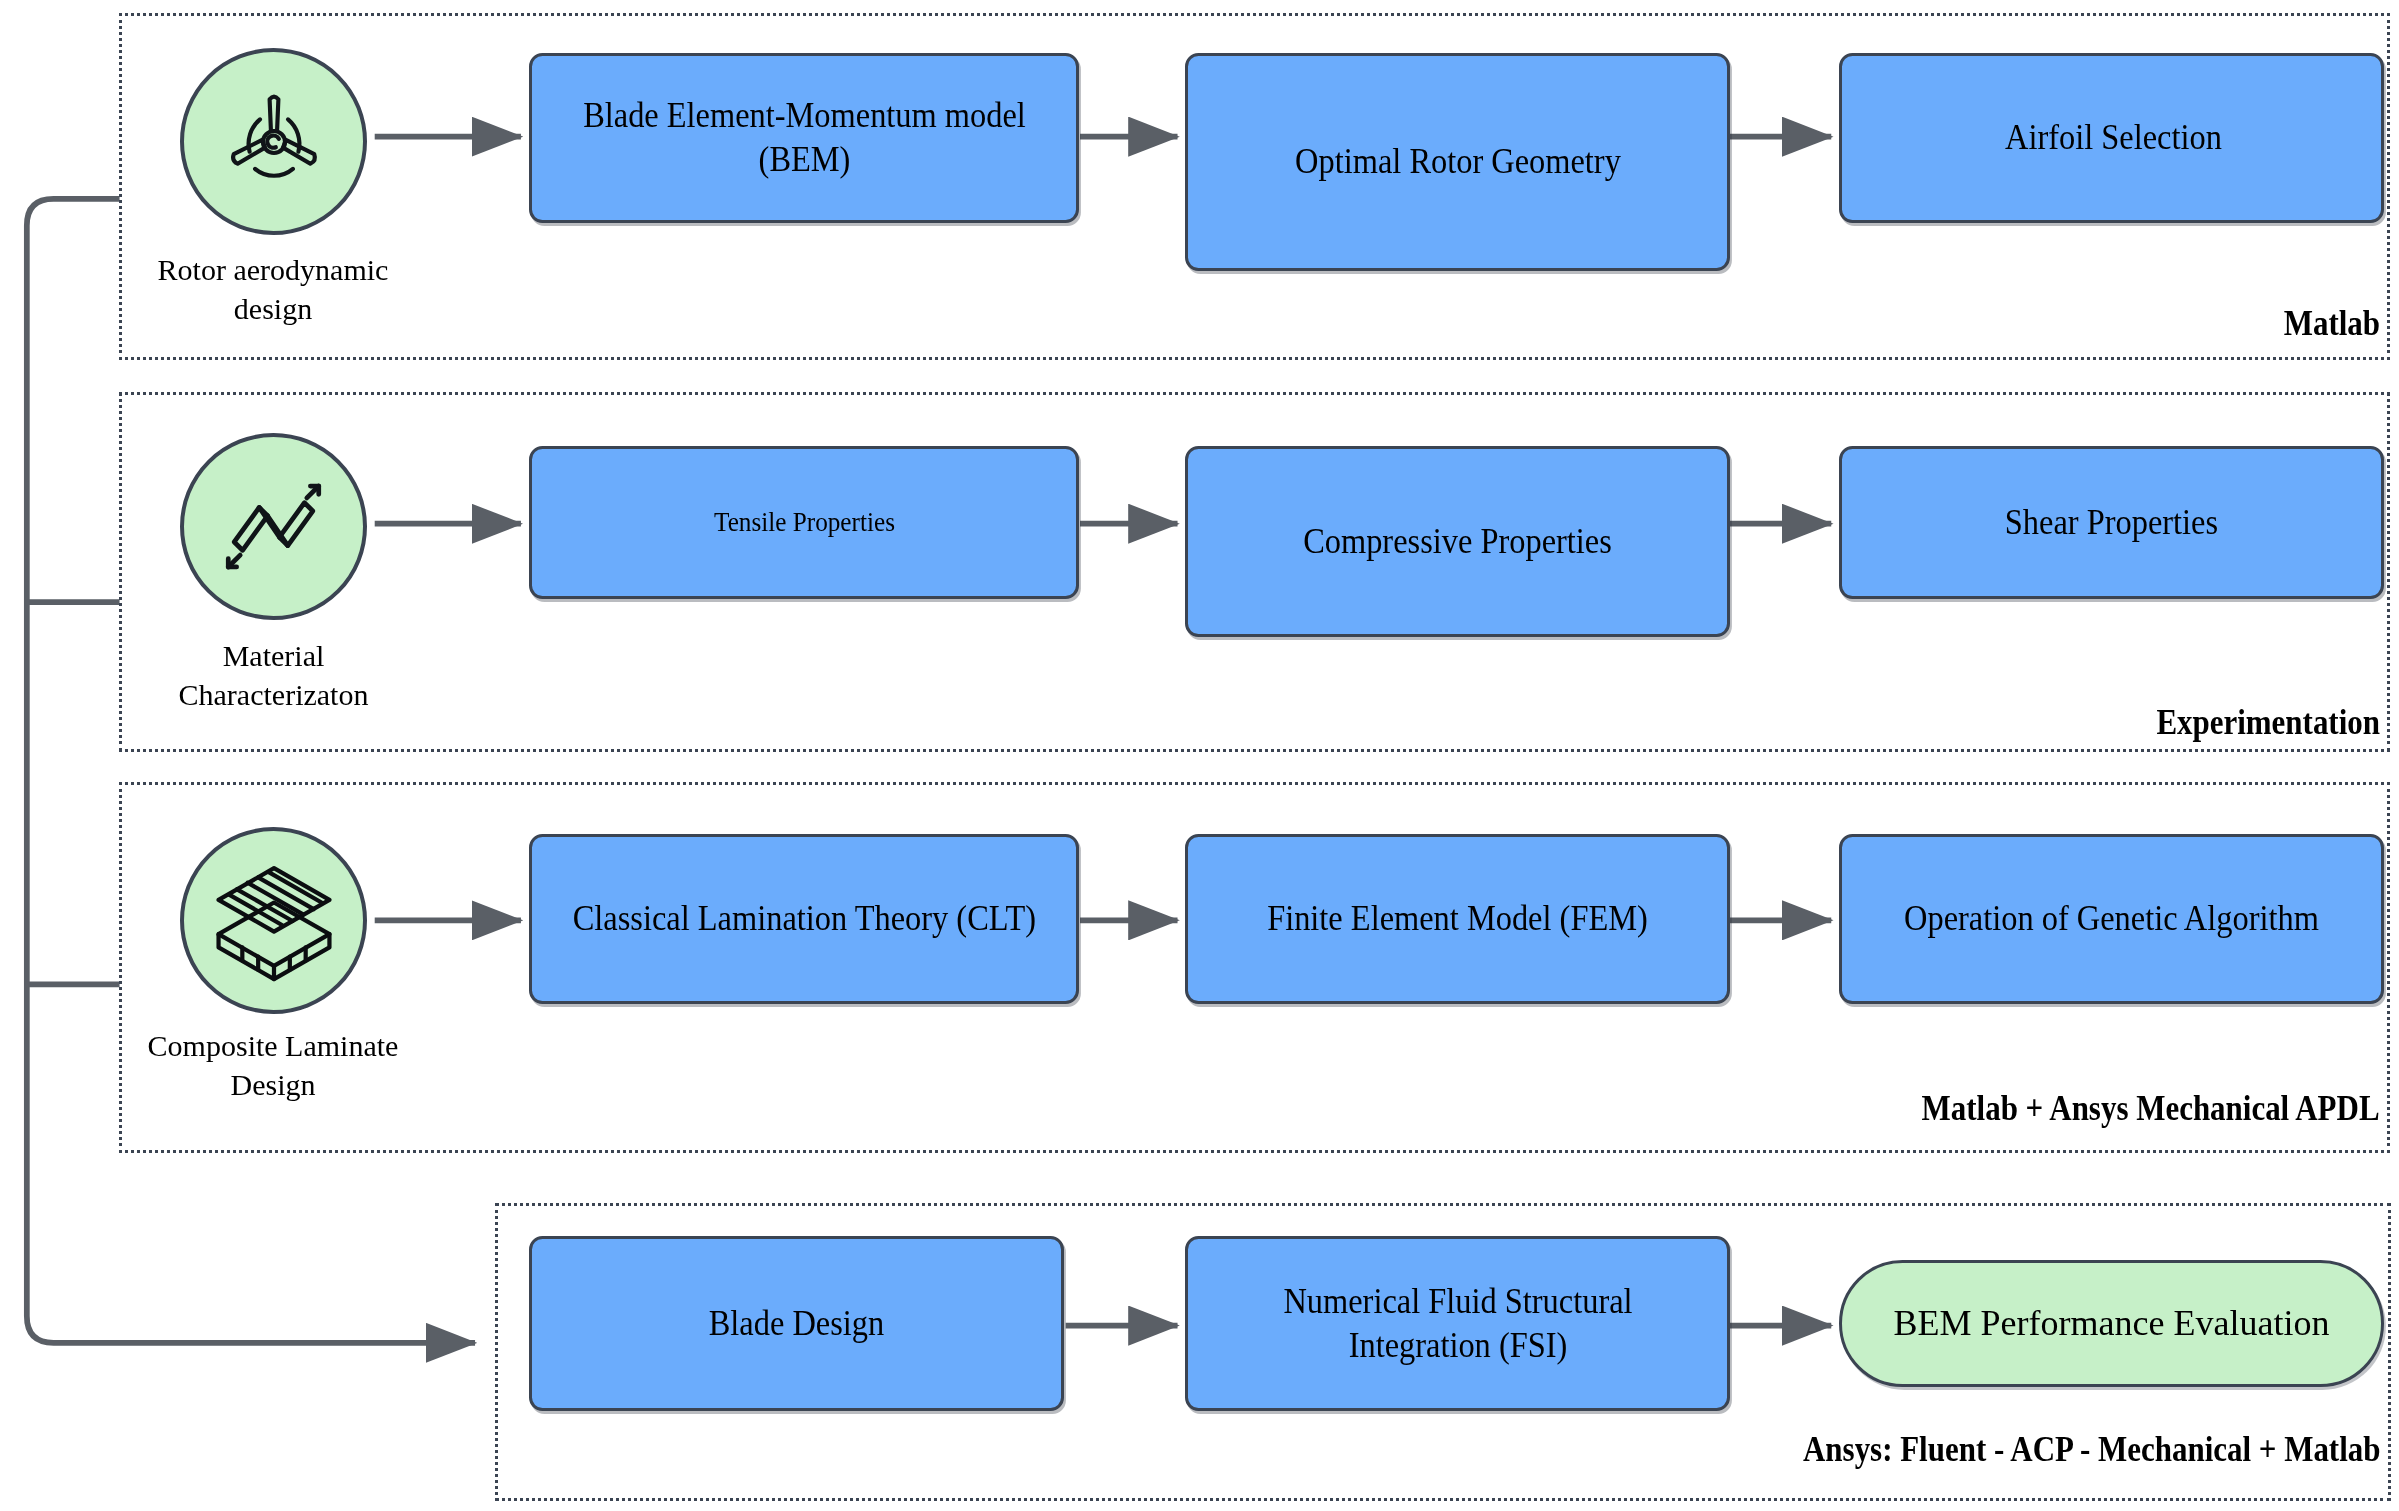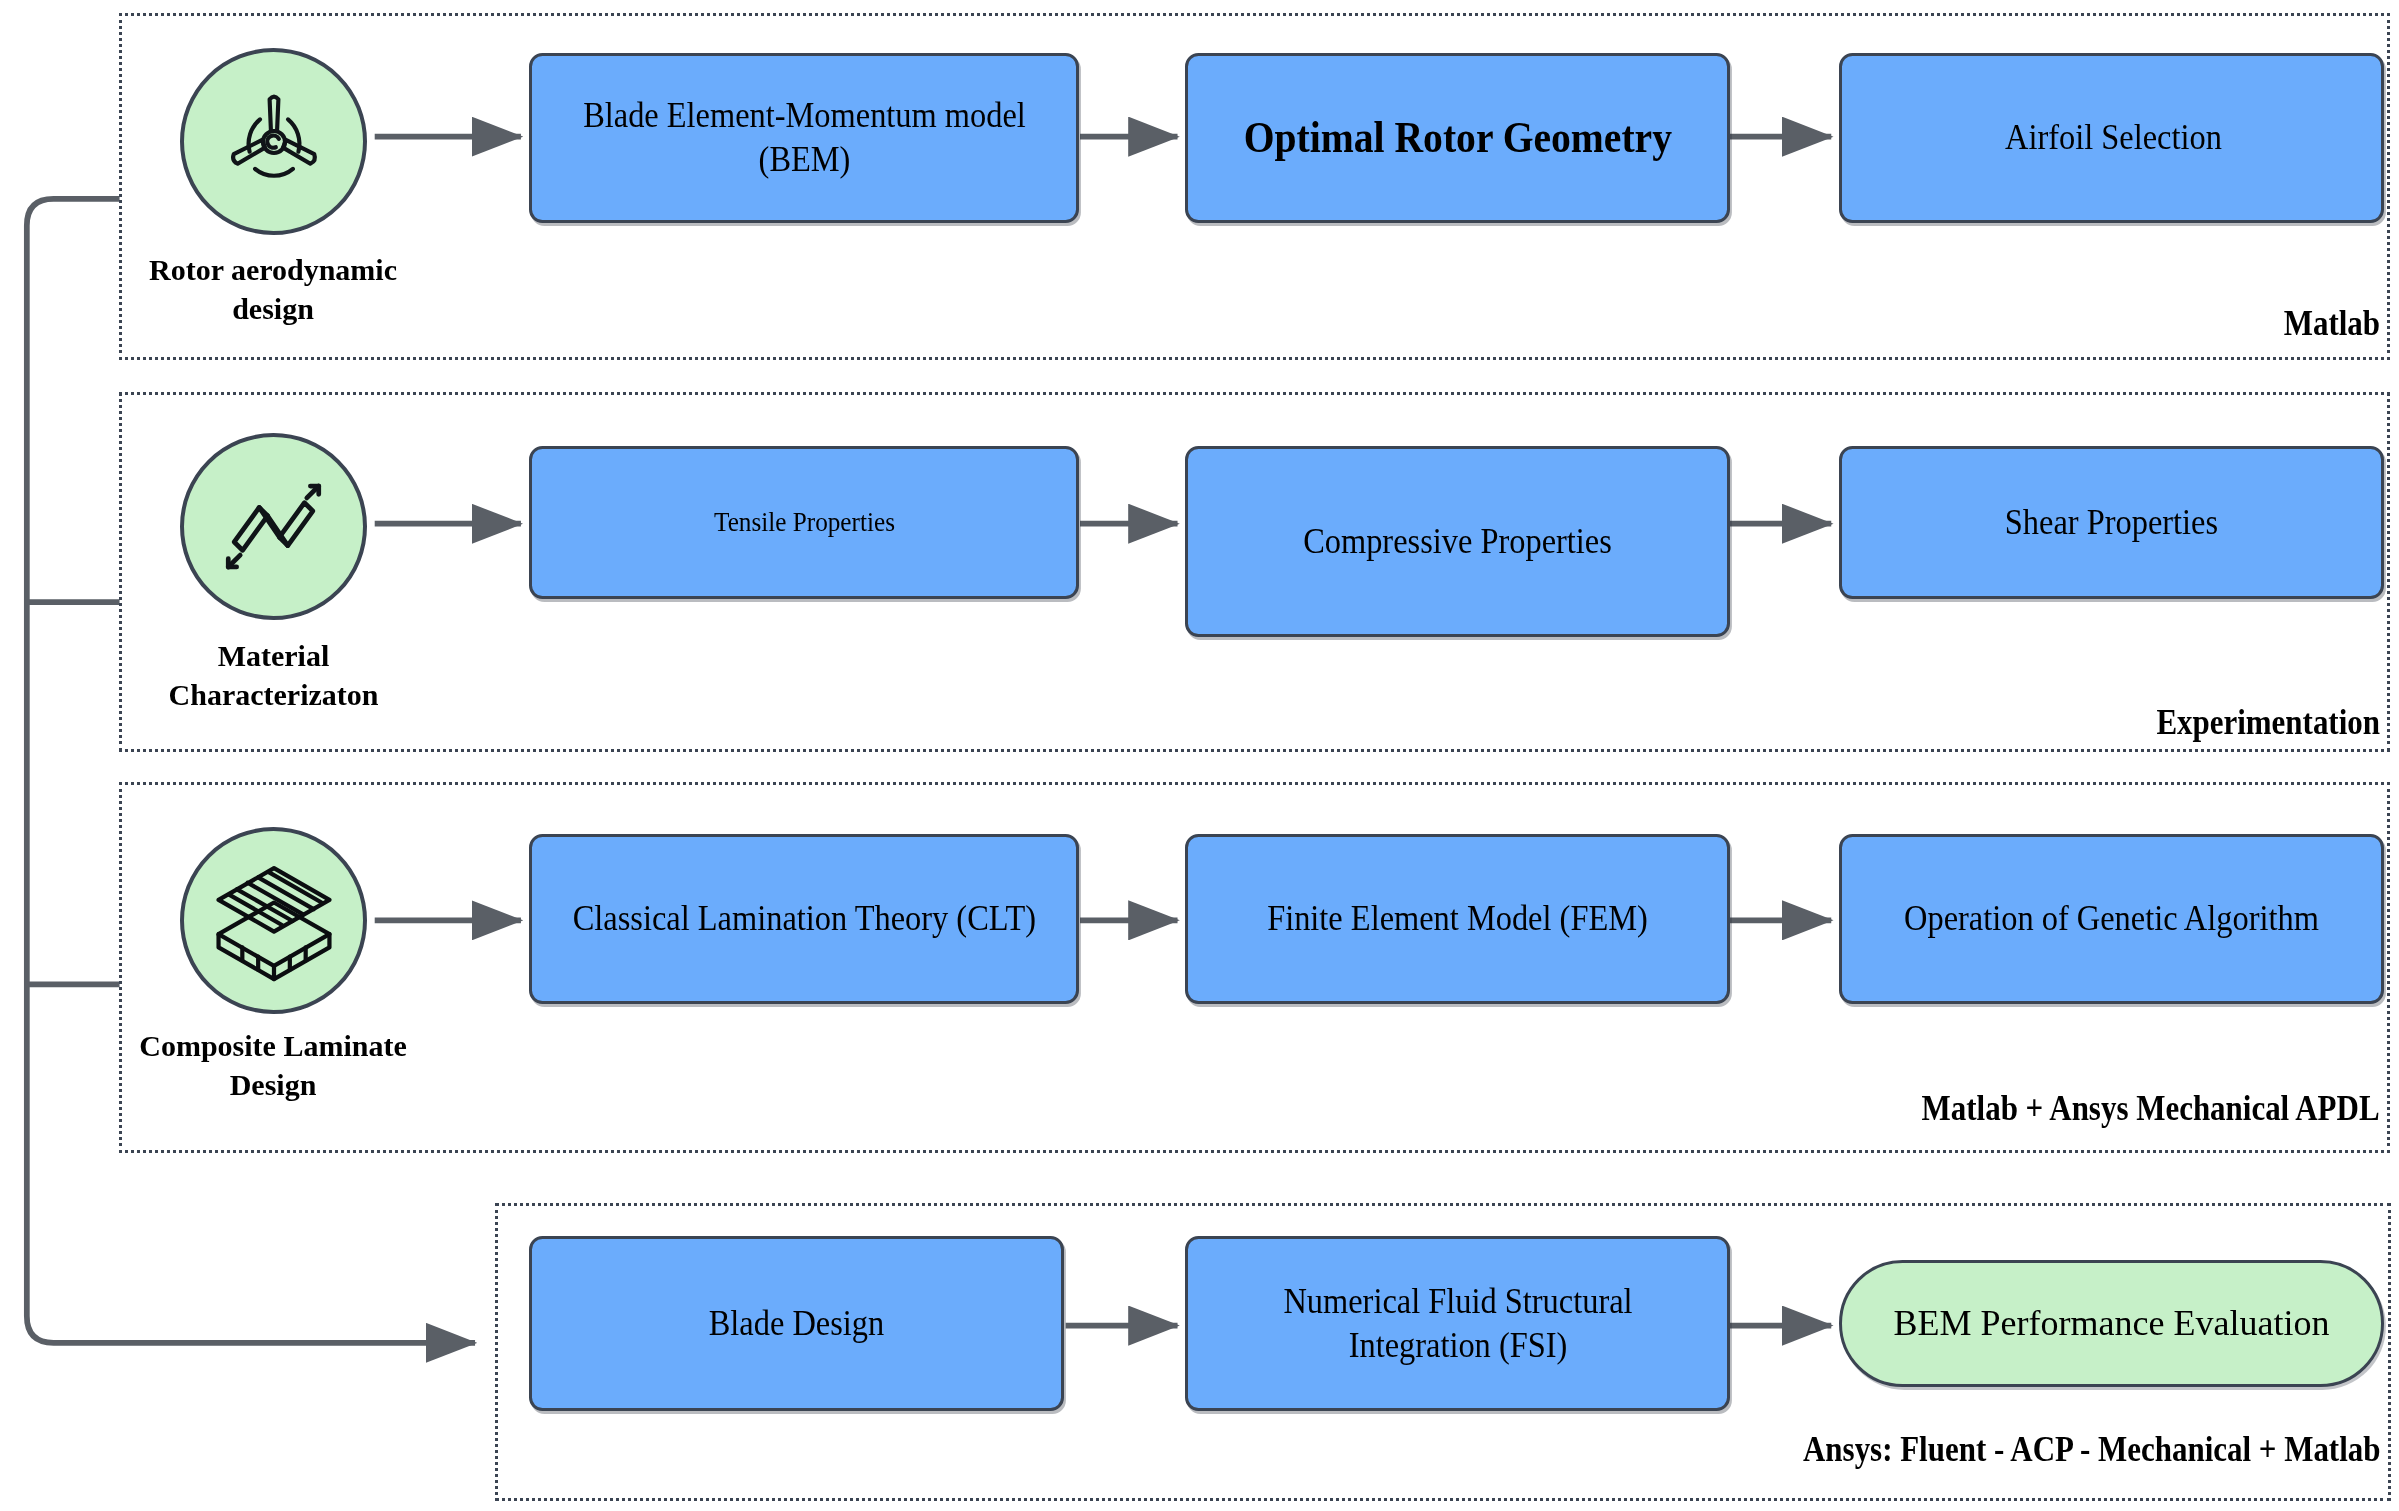--- a/index.html
+++ b/index.html
@@ -94,21 +94,21 @@
     border-radius: 50%;
     display: flex;
     align-items: center;
     justify-content: center;
   }
   .icon-circle svg { display: block; }
 
   
   .stage-label {
     position: absolute;
-    font-weight: bold;
+    font-weight: normal;
     color: #000000;
     text-align: center;
     line-height: 1.3;
     white-space: pre-line;
   }
 </style>
 </head>
 <body>
 
 <div id="canvas">
@@ -163,21 +163,21 @@
     </svg>
   </div>
 
   <div class="stage-label" style="left:101px; top:250px; width:344px; font-size:30px;">Rotor aerodynamic
 design</div>
 
   <div class="node-box" style="left:529px; top:53px; width:550px; height:170px; font-size:36px;">
     <span class="node-text">Blade Element-Momentum model (BEM)</span>
   </div>
 
-  <div class="node-box" style="left:1185px; top:53px; width:545px; height:170px; font-size:44px;font-weight:bold;">
+  <div class="node-box" style="left:1185px; top:53px; width:545px; height:218px; font-size:36px;">
     <span class="node-text">Optimal Rotor Geometry</span>
   </div>
 
   <div class="node-box" style="left:1839px; top:53px; width:545px; height:170px; font-size:36px;padding-left:16px;">
     <span class="node-text">Airfoil Selection</span>
   </div>
 
   <div class="group-caption" style="right:19px; top:302px; font-size:36px;">Matlab</div>
 
   <div class="group-frame" style="left:119px; top:392px; width:2271px; height:360px;"></div>

